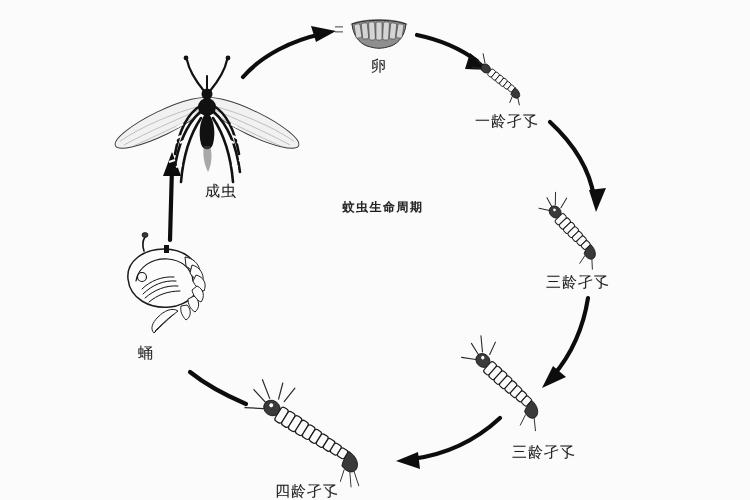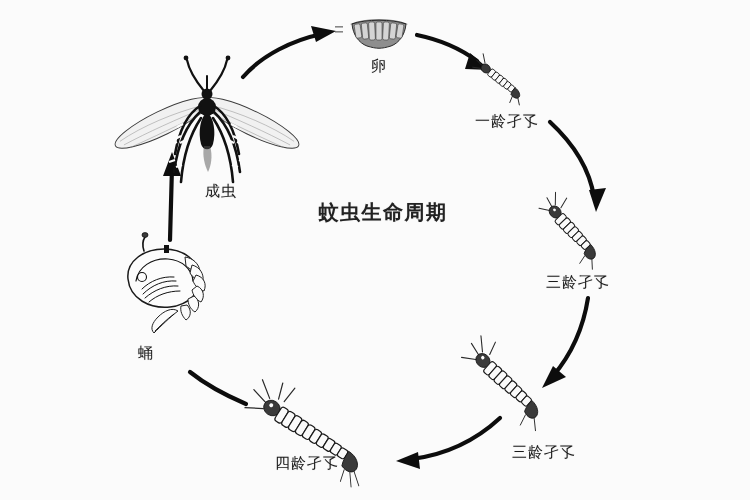--- a/index.html
+++ b/index.html
@@ -15,21 +15,21 @@
     position:absolute;
     color:#1b1b1b;
     font-size:15px;
     letter-spacing:1px;
     white-space:nowrap;
     font-weight:500;
     transform:translateX(-50%);
     text-shadow:0 0 1px rgba(60,60,60,.25);
   }
   .lbl.center-title{
-    font-size:20px;
+    font-size:12px;
     letter-spacing:1.5px;
     color:#222;
     font-weight:600;
   }
   svg{display:block;}
   .ink{fill:none;stroke:#111;stroke-linecap:round;stroke-linejoin:round;}
   .fill-dark{fill:#111;stroke:none;}
   .fill-mid{fill:#555;stroke:none;}
   .wing{fill:#e9e9e9;fill-opacity:.55;stroke:#3a3a3a;stroke-width:.9;}
   .wingvein{fill:none;stroke:#8d8d8d;stroke-width:.45;}
@@ -289,18 +289,18 @@
       <circle class="ink" style="stroke-width:1.1" cx="-24" cy="-8" r="4.5"></circle>
     </g>
 
   </svg>
 
   <div class="lbl" style="left:221px;top:182px;">成虫</div>
   <div class="lbl" style="left:379px;top:57px;">卵</div>
   <div class="lbl" style="left:507px;top:112px;">一龄孑孓</div>
   <div class="lbl" style="left:578px;top:273px;">三龄孑孓</div>
   <div class="lbl" style="left:526px;top:443px;margin-left:18px;">三龄孑孓</div>
-  <div class="lbl" style="left:307px;top:454px;">四龄孑孓</div>
+  <div class="lbl" style="left:307px;top:482px;">四龄孑孓</div>
   <div class="lbl" style="left:146px;top:344px;">蛹</div>
 
   <div class="lbl center-title" style="left:383px;top:199px;">蚊虫生命周期</div>
 
 </div>
 
 </body></html>

